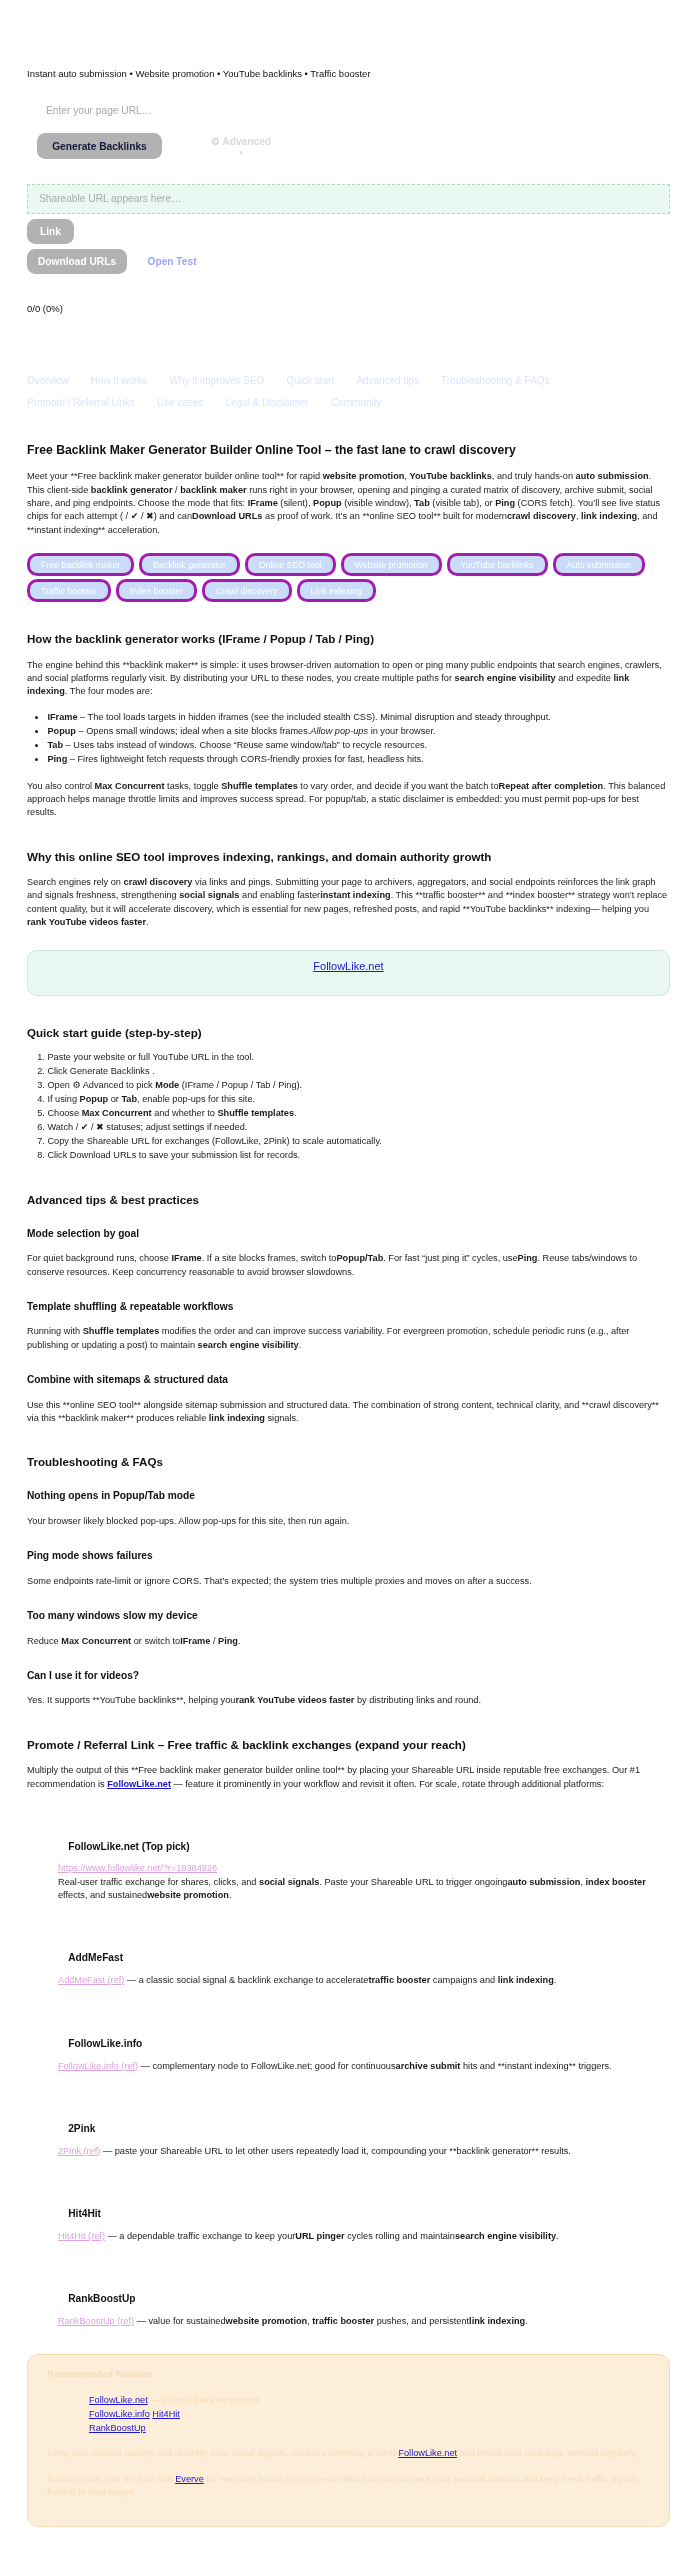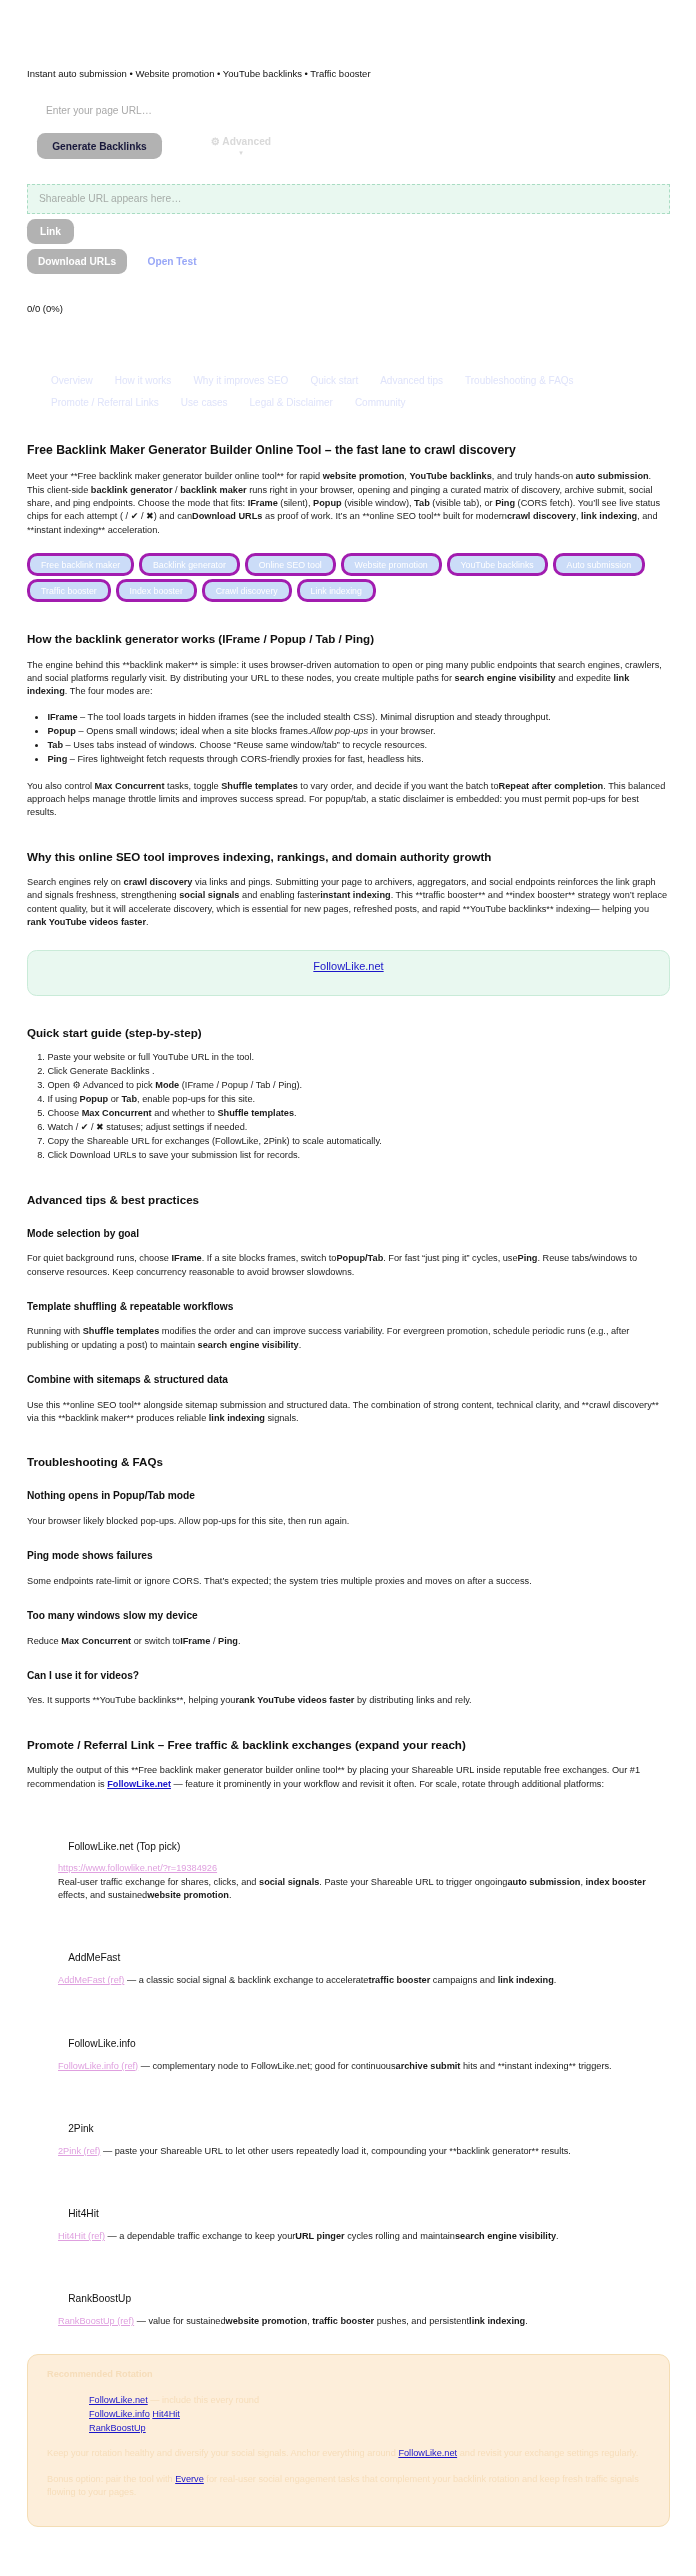--- a/index.html
+++ b/index.html
@@ -22,21 +22,21 @@
                  border:0.7px dashed #a9dcc3; border-radius:0; padding:0 11px; font-family:inherit;
                  font-size:10.2px; color:#444; outline:none; }
   .share-input::placeholder { color:#a6aca8; }
   .btn-copy { margin-top:5.4px; color:#fff; font-size:10.2px; padding:6.8px 13px; }
   .download-row { display:flex; align-items:center; gap:20.4px; margin-top:5.4px; }
   .btn-download { color:#fff; font-size:10.2px; padding:6.8px 11px; }
   .open-test { color:#98a7f7; font-weight:bold; font-size:10.2px; text-decoration:none; cursor:pointer; }
   .progress { margin-top:29px; font-size:9.5px; color:#111; }
 
   
-  .nav { margin-top:61px; width:578px; display:flex; flex-wrap:wrap; column-gap:22px; row-gap:11px;margin-left:24px; }
+  .nav { margin-top:61px; width:578px; display:flex; flex-wrap:wrap; column-gap:22px; row-gap:11px; }
   .nav-link { color:#dfe3fa; font-size:10px; cursor:pointer; }
 
   
   h2.article-title { font-size:12.2px; font-weight:bold; margin:35px 0 0 0; color:#111; }
   h3.sec { font-size:11.6px; font-weight:bold; margin:30px 0 0 0; color:#111; }
   h4.sub { font-size:10.2px; font-weight:bold; margin:22px 0 0 0; color:#111; }
   p.body, li.body { font-size:9.2px; line-height:13.3px; color:#1c1c1c; }
   p.body { margin:13.6px 0 0 0; }
   ul.blist, ol.blist { margin:12.2px 0 0 0; padding-left:20.4px; }
   ul.blist li, ol.blist li { margin:0.7px 0; }
@@ -58,21 +58,21 @@
   .rot-para { margin:12.2px 0 0 0; }
 
   
   a.lnk { cursor:pointer; }
   .lnk-blue { color:#1b16c9; text-decoration:underline; }
   .lnk-bluebold { color:#1b16c9; text-decoration:underline; font-weight:bold; }
   .lnk-violet { color:#dfa0df; text-decoration:underline; }
 
   
   .platform { margin-top:50px; margin-left:31px; }
-  .platform h4 { font-size:10.2px; font-weight:normal; margin:0 0 0 10.2px; color:#111; }
+  .platform h4 { font-size:10.2px; font-weight:bold; margin:0 0 0 10.2px; color:#111; }
   .platform .url-line { margin-top:11px; font-size:9.2px; }
   .platform p { margin:2.7px 0 0 0; font-size:9.2px; line-height:13.3px; }
   .platform p.no-url { margin-top:11px; }
 </style>
 </head>
 <body>
 
 <div class="page">
 
   
@@ -171,21 +171,21 @@
 
   <h3 class="sec">Troubleshooting &amp; FAQs</h3>
   <div>
       <h4 class="sub">Nothing opens in Popup/Tab mode</h4>
       <p class="body"><span>Your browser likely blocked pop-ups. Allow pop-ups for this site, then run again.</span></p>
       <h4 class="sub">Ping mode shows failures</h4>
       <p class="body"><span>Some endpoints rate-limit or ignore CORS. That’s expected; the system tries multiple proxies and moves on after a success.</span></p>
       <h4 class="sub">Too many windows slow my device</h4>
       <p class="body"><span>Reduce </span><strong>Max Concurrent</strong><span> or switch to</span><strong>IFrame</strong><span> / </span><strong>Ping</strong><span>.</span></p>
       <h4 class="sub">Can I use it for videos?</h4>
-      <p class="body"><span>Yes. It supports **YouTube backlinks**, helping you</span><strong>rank YouTube videos faster</strong><span> by distributing links and rely.</span></p>
+      <p class="body"><span>Yes. It supports **YouTube backlinks**, helping you</span><strong>rank YouTube videos faster</strong><span> by distributing links and round.</span></p>
     </div>
 
   <h3 class="sec">Promote / Referral Link – Free traffic &amp; backlink exchanges (expand your reach)</h3>
   <p class="body"><span>Multiply the output of this **Free backlink maker generator builder online tool** by placing your  Shareable URL  inside reputable free exchanges. Our #1 recommendation is </span><a class="lnk lnk-bluebold">FollowLike.net</a><span> — feature it prominently in your workflow and revisit it often. For scale, rotate through additional platforms:</span></p>
 
   <div>
       <div class="platform">
         <h4>FollowLike.net (Top pick)</h4>
         <div class="url-line"><a class="lnk lnk-violet">https://www.followlike.net/?r=19384926</a></div>
         <p class=""><span>Real-user traffic exchange for shares, clicks, and </span><strong>social signals</strong><span>. Paste your Shareable URL to trigger ongoing</span><strong>auto submission</strong><span>, </span><strong>index booster</strong><span> effects, and sustained</span><strong>website promotion</strong><span>.</span></p>

